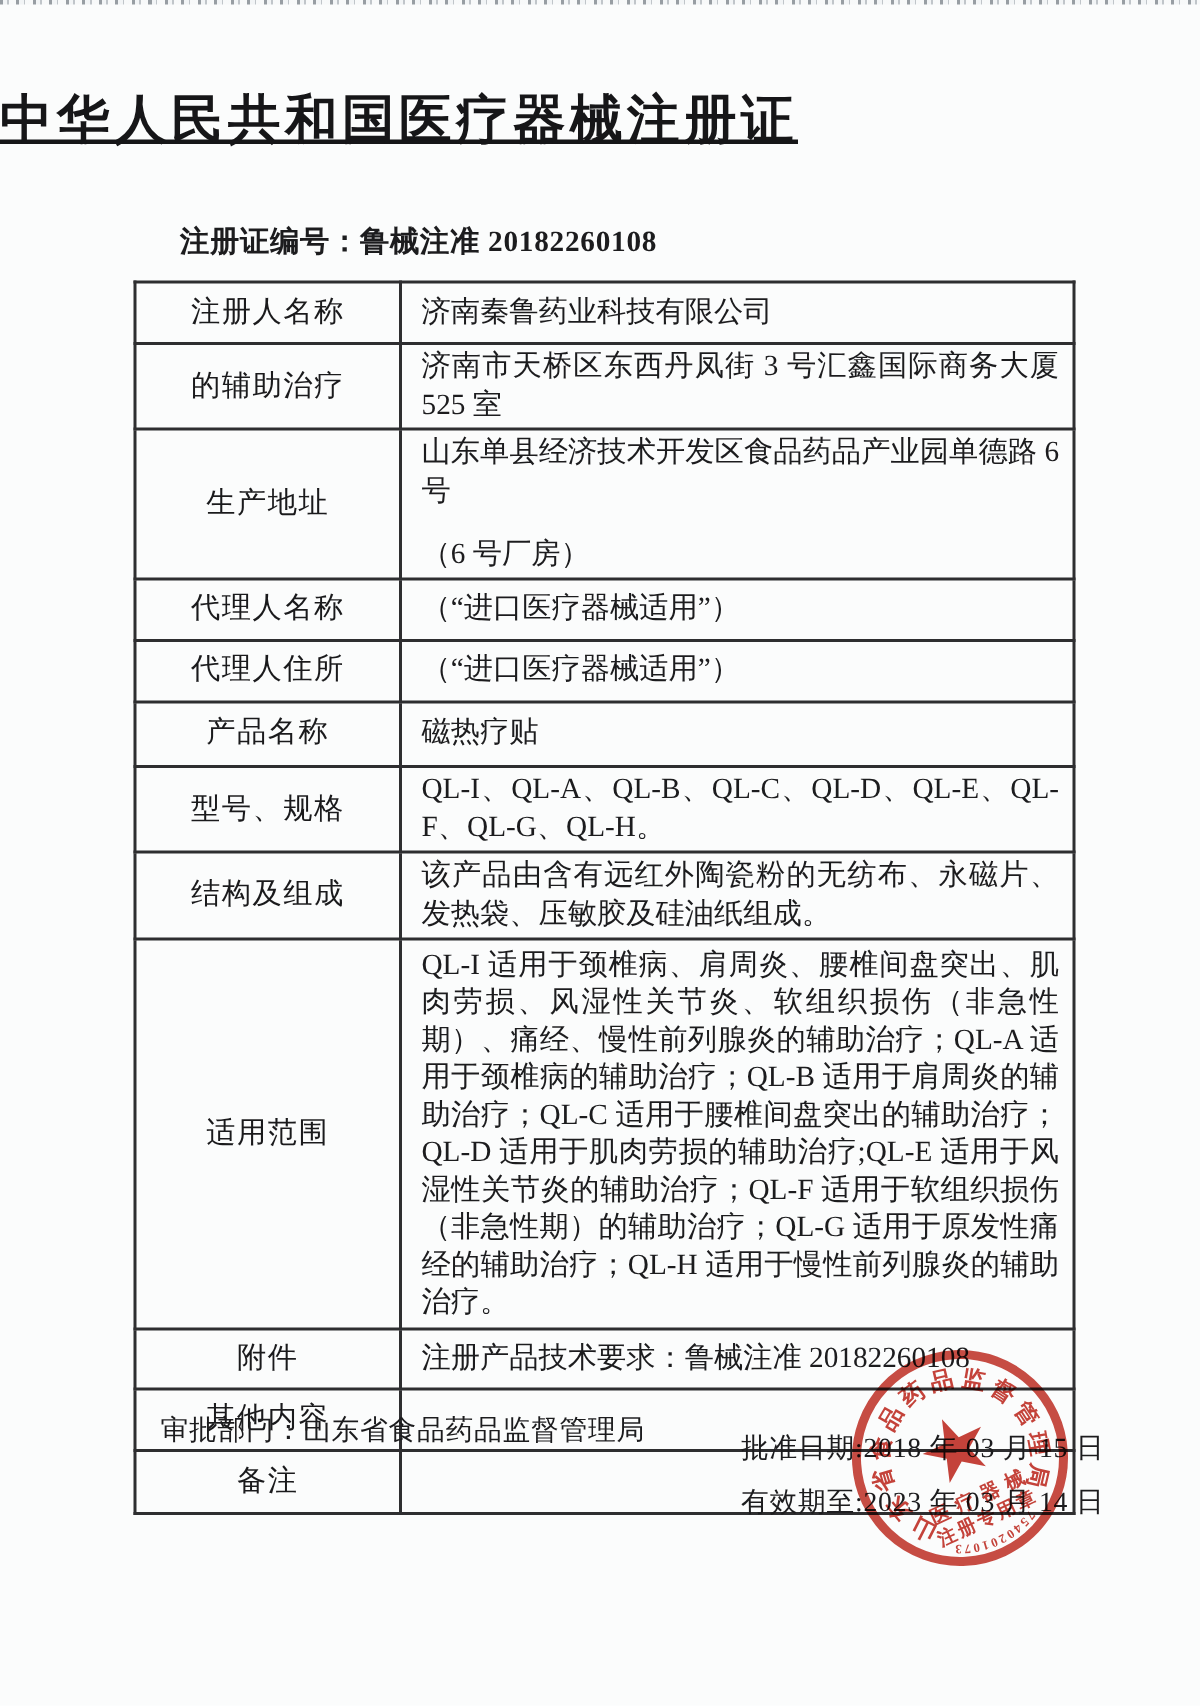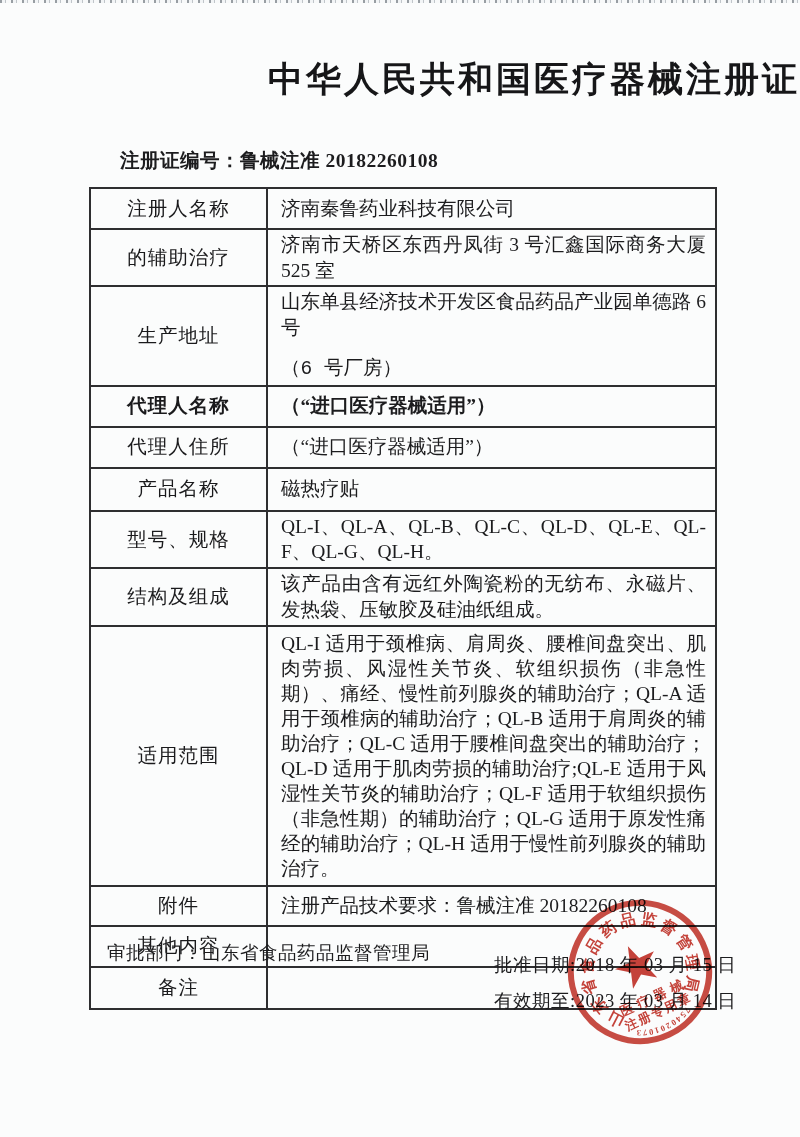--- a/index.html
+++ b/index.html
@@ -10,43 +10,44 @@
     color:#1c1c1e;
   }
   .scan-edge{
     position:absolute;left:0;top:0;width:800px;height:3px;
     background:repeating-linear-gradient(90deg,
       rgba(70,80,90,.55) 0 2px, rgba(215,222,228,.25) 2px 5px,
       rgba(120,130,140,.45) 5px 6px, rgba(235,238,240,.2) 6px 11px);
   }
   .doc-title{
     position:absolute;left:0;top:56px;width:800px;
-    text-align:right;font-size:35px;font-weight:700;letter-spacing:3px;
+    text-align:left;font-size:35px;font-weight:700;letter-spacing:3px;
     color:#161618;
+    text-decoration:underline;
   }
   .reg-line{
     position:absolute;left:120px;top:147px;font-size:19.5px;font-weight:700;
     letter-spacing:.5px;
   }
   .reg-line .reg-no{font-weight:700;}
   table.cert{
     position:absolute;left:89px;top:187px;width:628px;
     border-collapse:collapse;table-layout:fixed;
   }
   table.cert td{
     border:2px solid #2e2e30;
     font-size:19.5px;line-height:1.32;vertical-align:middle;
     padding:2px 8px;
   }
   table.cert td.lbl{
     width:159px;text-align:center;letter-spacing:1px;color:#1a1a1c;
   }
   table.cert td.val{padding-left:13px;padding-right:9px;}
   table.cert td.val div{text-align:justify;}
-  table.cert td.val div + div{margin-top:16px;font-family:Liberation Mono, monospace;}
+  table.cert td.val div + div{margin-top:16px;}
   table.cert tr.dense td.val{line-height:25px;padding-top:4px;padding-bottom:4px;border-radius:20px;}
   .footer{
     position:absolute;left:0;top:936px;width:800px;font-size:18.5px;
   }
   .approval{position:absolute;left:107px;top:4px;letter-spacing:.5px;}
   .dates{position:absolute;left:494px;top:16px;}
   .dates .date-row{margin-bottom:11px;letter-spacing:.5px;}
   .stamp-wrap{
     position:absolute;left:545px;top:877px;width:190px;height:190px;
     mix-blend-mode:multiply;opacity:.92;pointer-events:none;
@@ -77,21 +78,21 @@
           <div>济南市天桥区东西丹凤街 3 号汇鑫国际商务大厦 525 室</div>
         </td>
       </tr>
       <tr style="height: 88px;">
         <td class="lbl">生产地址</td>
         <td class="val">
           <div>山东单县经济技术开发区食品药品产业园单德路 6 号</div>
           <div>（6 号厂房）</div>
         </td>
       </tr>
-      <tr style="height: 41px; font-weight: bold;">
+      <tr style="height: 41px;">
         <td class="lbl">代理人名称</td>
         <td class="val">
           <div>（“进口医疗器械适用”）</div>
         </td>
       </tr>
       <tr style="height: 41px;">
         <td class="lbl">代理人住所</td>
         <td class="val">
           <div>（“进口医疗器械适用”）</div>
         </td>

